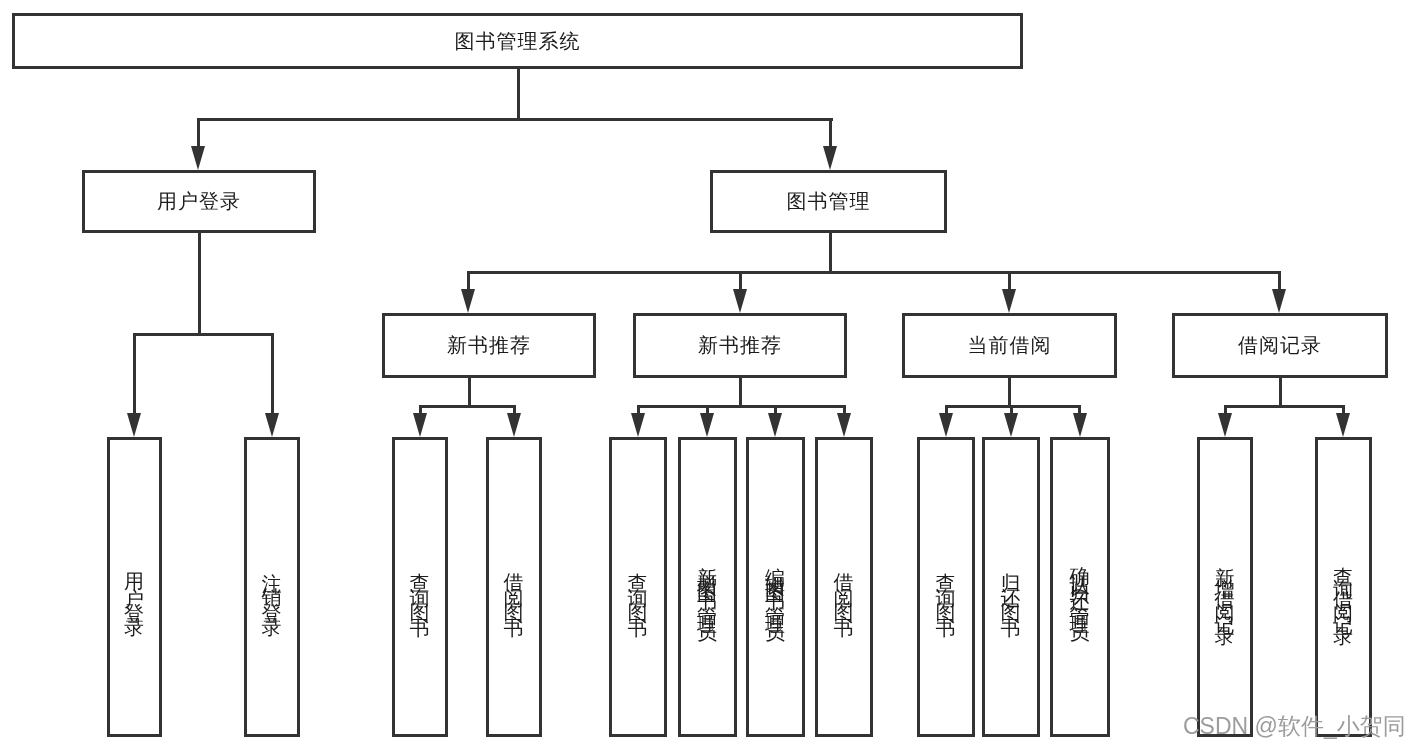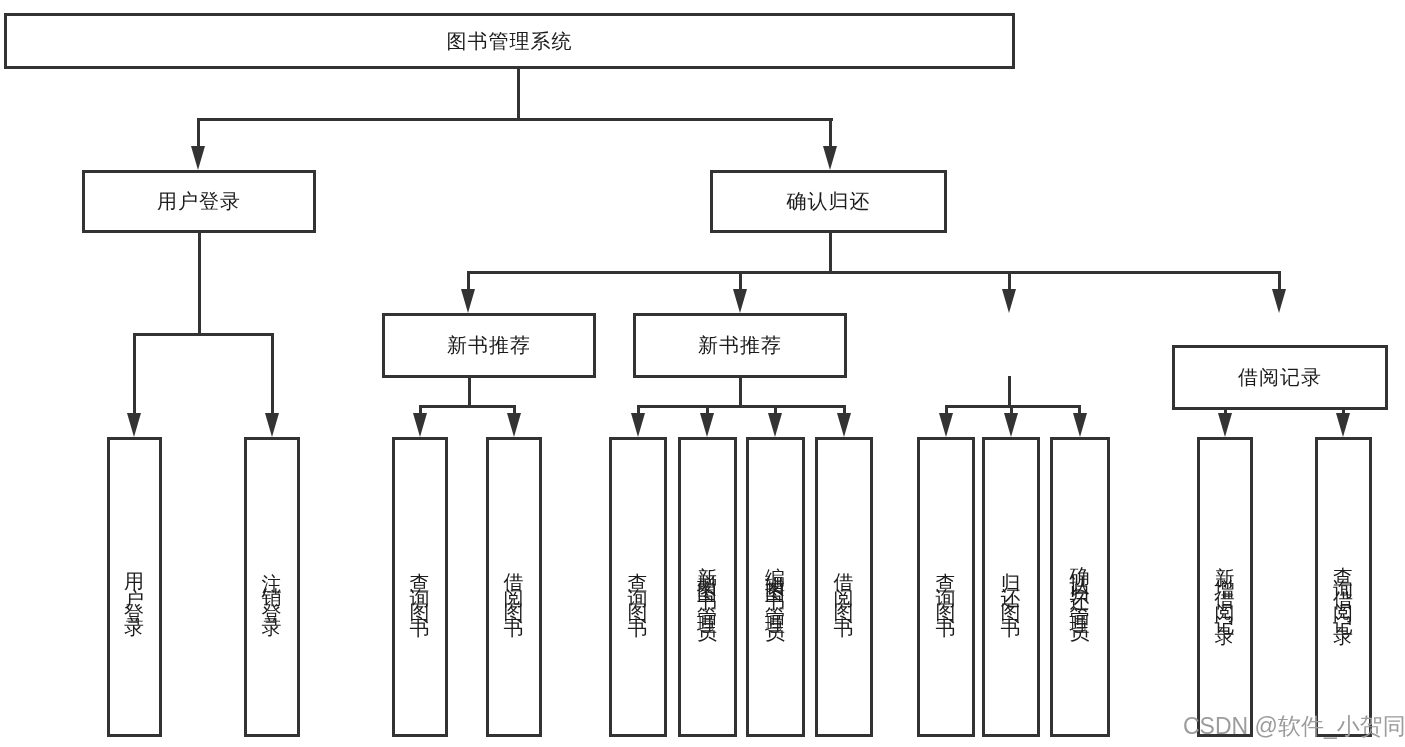--- a/index.html
+++ b/index.html
@@ -52,36 +52,36 @@
     color:#9c9c9c;
     white-space:nowrap;
     z-index:5;
   }
 </style>
 </head>
 <body>
 
 <div id="canvas">
 
-  <div class="hnode" style="left:4px;top:13px;width:1011px;height:56px;">
+  <div class="hnode" style="left:12px;top:13px;width:1011px;height:56px;">
     <span>图书管理系统</span>
   </div>
 
   <div class="ln" style="left:517px;top:66px;width:3px;height:55px;"></div>
   <div class="ln" style="left:197px;top:118px;width:636px;height:3px;"></div>
   <div class="ln" style="left:197px;top:118px;width:3px;height:32px;"></div>
   <div class="ar" style="left:191px;top:146px;"></div>
   <div class="ln" style="left:829px;top:118px;width:3px;height:32px;"></div>
   <div class="ar" style="left:823px;top:146px;"></div>
 
   <div class="hnode" style="left:82px;top:170px;width:234px;height:63px;">
     <span>用户登录</span>
   </div>
   <div class="hnode" style="left:710px;top:170px;width:237px;height:63px;">
-    <span>确认归还</span>
+    <span>图书管理</span>
   </div>
 
   <div class="ln" style="left:198px;top:231px;width:3px;height:105px;"></div>
   <div class="ln" style="left:133px;top:333px;width:141px;height:3px;"></div>
   <div class="ln" style="left:133px;top:333px;width:3px;height:84px;"></div>
   <div class="ar" style="left:127px;top:413px;"></div>
   <div class="ln" style="left:271px;top:333px;width:3px;height:84px;"></div>
   <div class="ar" style="left:265px;top:413px;"></div>
 
   <div class="ln" style="left:829px;top:231px;width:3px;height:43px;"></div>
@@ -94,21 +94,24 @@
   <div class="ar" style="left:1002px;top:289px;"></div>
   <div class="ln" style="left:1278px;top:271px;width:3px;height:22px;"></div>
   <div class="ar" style="left:1272px;top:289px;"></div>
 
   <div class="hnode" style="left:362px;top:313px;width:214px;height:65px;margin-left:20px;">
     <span>新书推荐</span>
   </div>
   <div class="hnode" style="left:633px;top:313px;width:214px;height:65px;">
     <span>新书推荐</span>
   </div>
-  <div class="hnode" style="left:1172px;top:313px;width:216px;height:65px;margin-top:32px;">
+  <div class="hnode" style="left:902px;top:313px;width:215px;height:65px;">
+    <span>当前借阅</span>
+  </div>
+  <div class="hnode" style="left:1172px;top:313px;width:216px;height:65px;">
     <span>借阅记录</span>
   </div>
 
   <div class="ln" style="left:468px;top:376px;width:3px;height:32px;"></div>
   <div class="ln" style="left:419px;top:405px;width:97px;height:3px;"></div>
   <div class="ln" style="left:419px;top:405px;width:3px;height:12px;"></div>
   <div class="ar" style="left:413px;top:413px;"></div>
   <div class="ln" style="left:513px;top:405px;width:3px;height:12px;"></div>
   <div class="ar" style="left:507px;top:413px;"></div>
 

